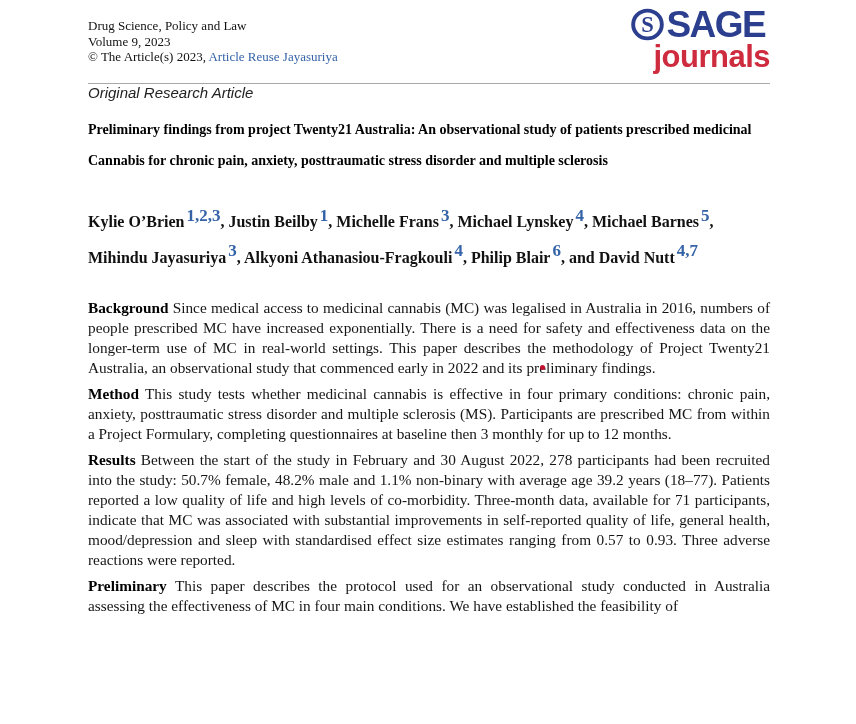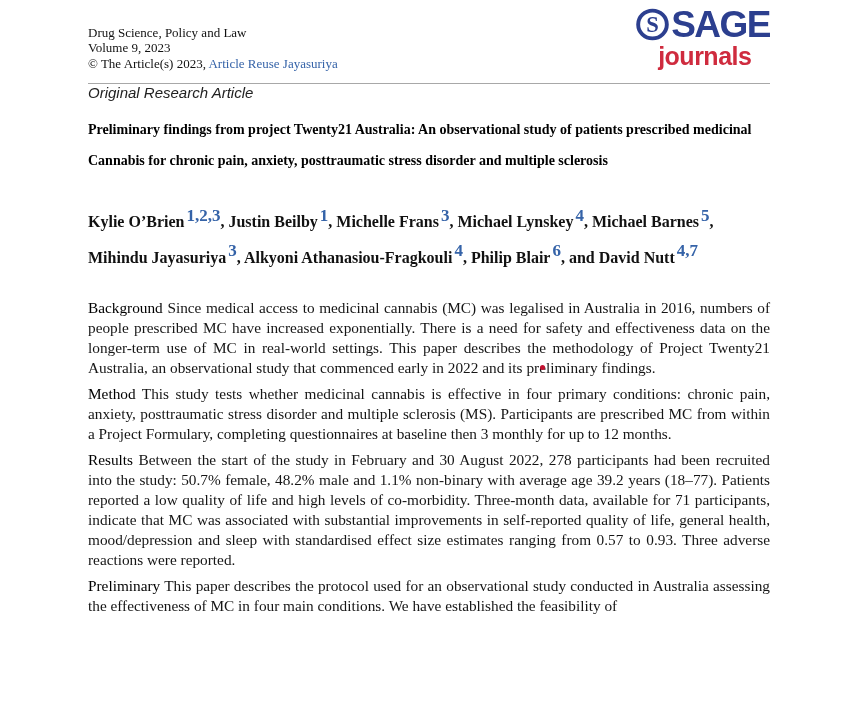--- a/index.html
+++ b/index.html
@@ -5,56 +5,56 @@
   * { margin:0; padding:0; box-sizing:border-box; }
   html,body { background:#ffffff; }
   body {
     width:856px; height:724px; overflow:hidden;
     font-family:"Liberation Serif", serif;
     color:#1c1c1c;
   }
   .page { position:relative; width:856px; height:724px; padding:12px 86px 0 88px; background:#fff; }
 
   
-  .masthead { display:flex; justify-content:space-between; align-items:flex-end; }
+  .masthead { display:flex; justify-content:space-between; align-items:center; }
   .mast-left { font-size:13px; line-height:15.5px; color:#111; }
   .link { color:#3563a8; text-decoration:none; cursor:pointer; }
 
   .logo { margin-top:-4px; text-align:left; }
   .logo-row { display:flex; align-items:center; }
   .logo-mark { width:35px; height:33px; display:block; }
   .logo-sage {
     font-family:"Liberation Sans", sans-serif; font-weight:bold;
     font-size:37px; line-height:33px; letter-spacing:-1.5px;
     color:#2c3f8f; margin-left:1px;
   }
   .logo-journals {
     font-family:"Liberation Sans", sans-serif; font-weight:bold;
-    font-size:25px; line-height:29px; letter-spacing:-0.5px;
+    font-size:31px; line-height:29px; letter-spacing:-0.5px;
     color:#cf2b3e; margin-left:23px; margin-top:1px;
   }
 
   .rule { border:none; border-top:1.5px solid #a8a8a8; margin-top:12px; }
 
   .article-type {
     font-family:"Liberation Sans", sans-serif;
     font-style:italic; font-size:15px; color:#222;
   }
 
   .title {
     margin-top:13px; font-size:14px; line-height:31px;
     font-weight:bold; color:#000; max-width:690px;
   }
 
   .authors { margin-top:25px; font-size:16px; line-height:29px; font-weight:bold; color:#111; }
   .authors sup { color:#3563a8; font-size:17px; margin-left:2px; font-weight:bold; }
 
   .abstract { margin-top:26px; }
   .abs-p { font-size:15.3px; line-height:20px; text-align:justify; margin-bottom:6px; color:#151515; }
-  .abs-p b { font-weight:normal; color:#000; }
+  .abs-p b { font-weight:bold; color:#000; }
 
   .red-dot {
     position:absolute; left:540px; top:365px;
     width:5px; height:5px; border-radius:50%;
     background:#c41230;
   }
 </style>
 </head>
 <body>
 

